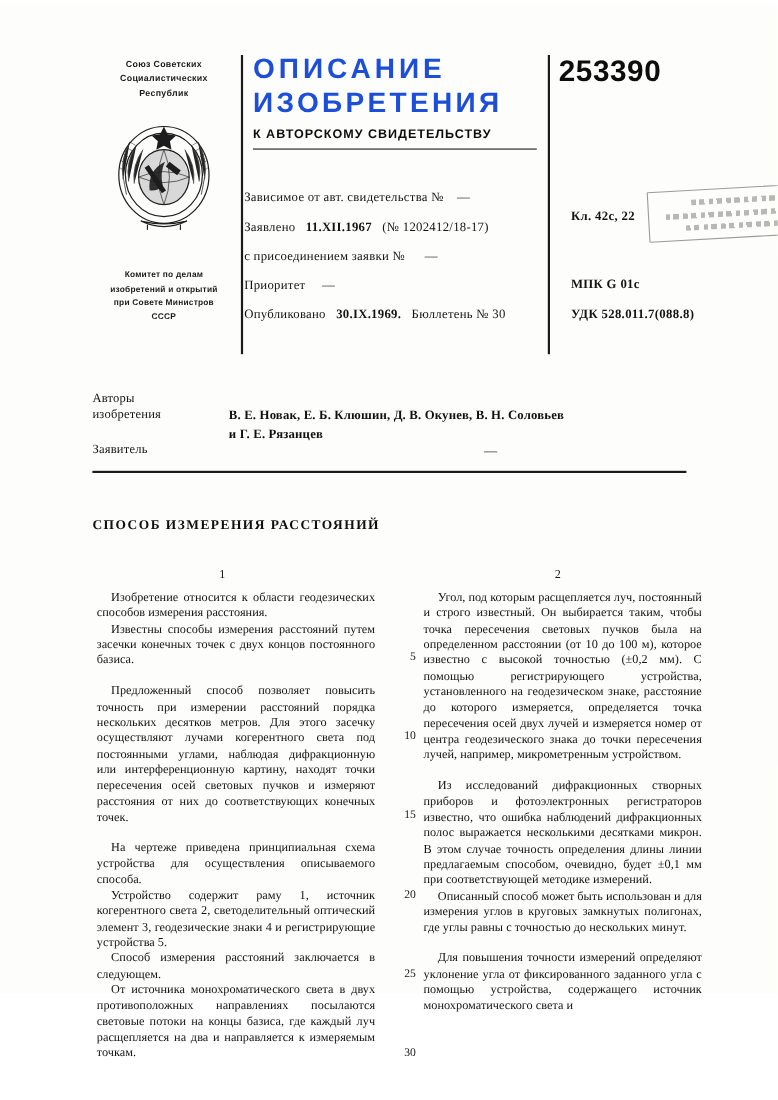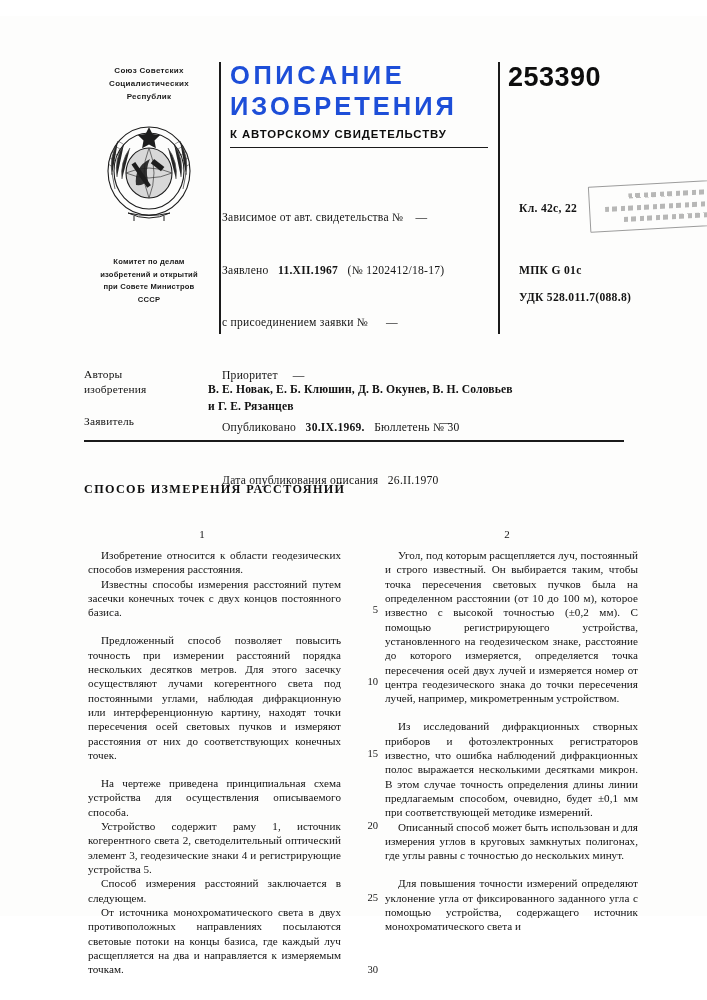--- a/index.html
+++ b/index.html
@@ -11,21 +11,21 @@
     width: 707px;
     height: 1000px;
     position: relative;
     font-family: "Liberation Serif", "DejaVu Serif", serif;
     color: #111111;
     overflow: hidden;
   }
 
   .page {
     position: absolute;
-    left: 0; top: 16px;
+    left: 0; top: 4px;
     width: 707px;
     height: 900px;
     background: #fdfdfc;
   }
 
   
   .masthead {
     position: absolute;
     left: 84px;
     top: 44px;
@@ -168,21 +168,21 @@
   .biblio {
     position: absolute;
     left: 222px;
     top: 163px;
     width: 280px;
     font-size: 11.6px;
     line-height: 26.5px;
     letter-spacing: 0.25px;
     color: #141414;
   }
-  .biblio .row { white-space: nowrap; margin-top: 26px; }
+  .biblio .row { white-space: nowrap; }
   .biblio b { font-weight: 700; }
   .dash { letter-spacing: 0; }
 
   .classif {
     position: absolute;
     left: 519px;
     top: 186px;
     width: 180px;
     font-size: 11.6px;
     color: #141414;
@@ -406,25 +406,20 @@
       <span class="dash">&nbsp;&nbsp;&nbsp;</span>
       <span>—</span>
     </div>
     <div class="row">
       <span>Опубликовано</span>
       <span>&nbsp;</span>
       <b>30.IX.1969.</b>
       <span>&nbsp;</span>
       <span>Бюллетень № 30</span>
     </div>
-    <div class="row">
-      <span>Дата опубликования описания</span>
-      <span>&nbsp;</span>
-      <span>26.II.1970</span>
-    </div>
   </div>
 
   <div class="classif">
     <div class="c1">Кл. 42c, 22</div>
     <div class="c2">МПК G 01c</div>
     <div class="c3">УДК 528.011.7(088.8)</div>
   </div>
 
   <div class="authors-block">
     <div class="lbl l1">Авторы</div>

